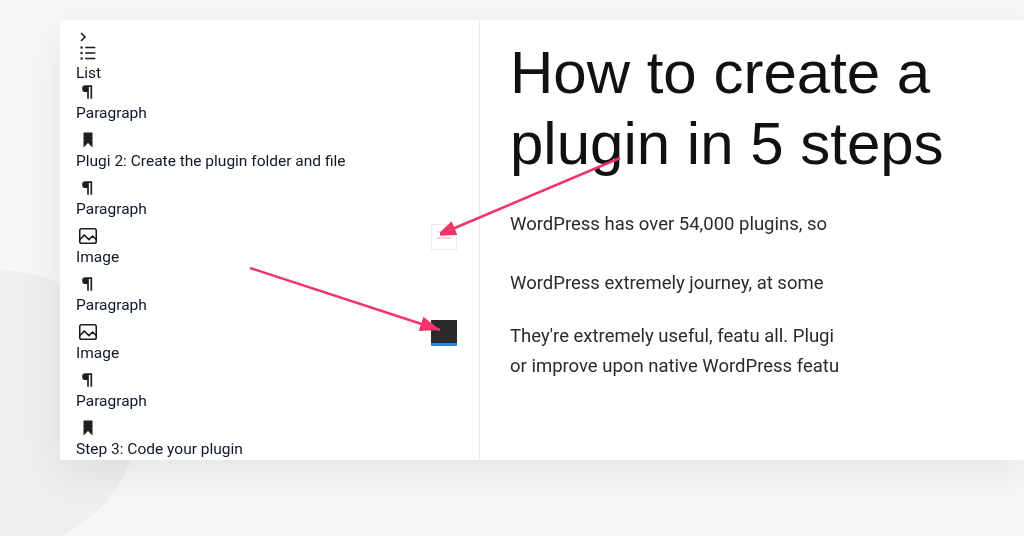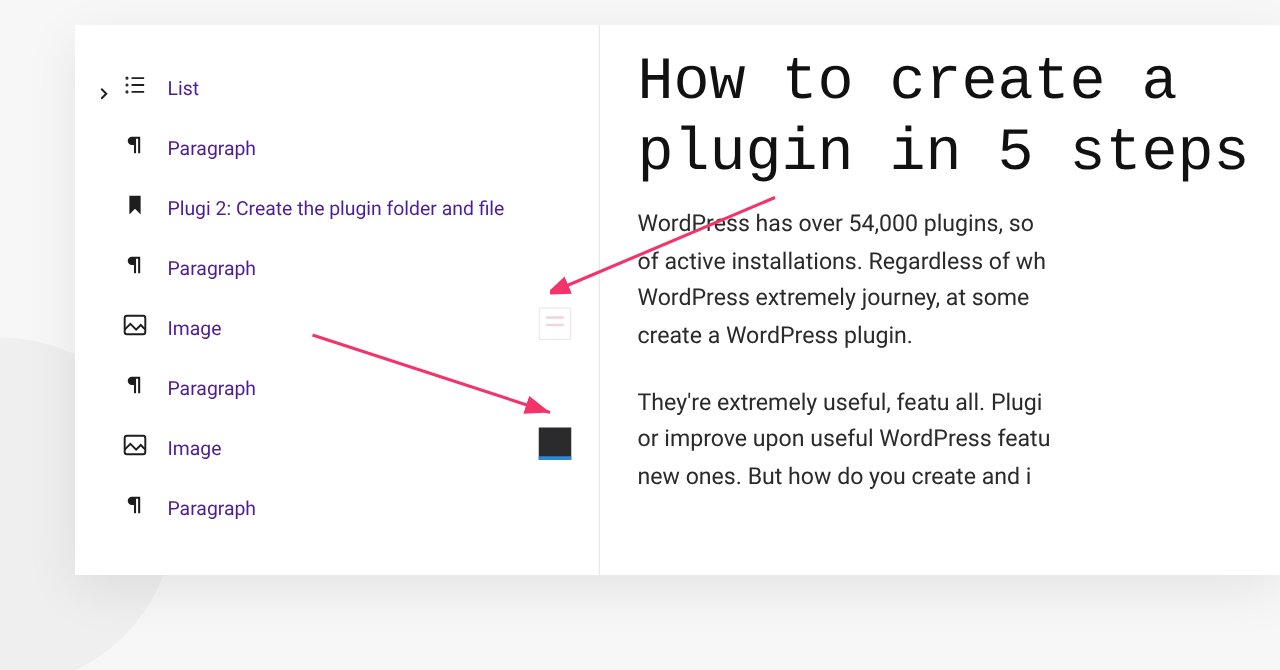--- a/index.html
+++ b/index.html
@@ -47,27 +47,28 @@
       padding: 12px 0;
       overflow: hidden;
     }
     .content {
       flex: 1;
       padding: 18px 0 0 30px;
       overflow: hidden;
     }
     .tree-item {
       display: flex;
-      align-items: flex-end;
+      align-items: flex-start;
       height: 48px;
       padding: 0 18px 0 16px;
       cursor: pointer;
       font-size: 15.5px;
-      color: #4c1d95;
+      color: #0f172a;
       position: relative;
+      flex-direction: column;
     }
     .chev {
       width: 14px;
       margin-right: 6px;
       display: inline-flex;
       justify-content: center;
     }
     .indent { width: 20px; display: inline-block; }
     .icon-box {
       width: 24px;
@@ -99,26 +100,26 @@
     .thumb-light::after { top: 12px; }
     .thumb-dark {
       background: #2b2b2d;
       border-bottom: 3px solid #2a88d8;
     }
     .arrow {
       position: absolute;
       pointer-events: none;
     }
     .title {
-      font-family: Liberation Mono, monospace;
-      font-size: 48px;
+      font-family: Liberation Sans, sans-serif;
+      font-size: 60px;
       font-weight: 400;
       color: #111;
       line-height: 1.18;
-      margin-bottom: 14px;
+      margin-bottom: 30px;
     }
     .body-text {
       font-size: 18.5px;
       line-height: 1.6;
       color: #2a2a2a;
       margin-bottom: 24px;
       white-space: nowrap;
     }
   </style>
 </head>
@@ -217,35 +218,42 @@
     <div class="tree-item">
       <span class="indent"></span>
       <span class="icon-box">
         <svg width="20" height="20" viewBox="0 0 24 24" fill="#1e1e1e">
             <path d="M13 4H9a4 4 0 0 0 0 8h2v8h2V6h2v14h2V4h-4z"></path>
           </svg>
       </span>
       <span>Paragraph</span>
     </div>
 
+    <div class="tree-item">
+      <span class="indent"></span>
+      <span class="icon-box">
+        <svg width="18" height="18" viewBox="0 0 24 24" fill="#1e1e1e">
+            <path d="M6 2 L18 2 L18 22 L12 16 L6 22 Z"></path>
+          </svg>
+      </span>
+      <span>Step 3: Code your plugin</span>
+    </div>
 
   </div>
 
   <div class="content">
     <h1 class="title">How to create a plugin in 5 steps</h1>
     <p class="body-text">
       <span>WordPress has over 54,000 plugins, so</span><br>
-      <span>of active installations. Regardless of wh</span><br>
+      <br>
       <span>WordPress extremely journey, at some</span><br>
-      <span>create a WordPress plugin.</span>
     </p>
     <p class="body-text">
       <span>They're extremely useful, featu all. Plugi</span><br>
-      <span>or improve upon useful WordPress featu</span><br>
-      <span>new ones. But how do you create and i</span>
+      <span>or improve upon native WordPress featu</span><br>
     </p>
   </div>
 
 </div>
 
 <svg class="arrow" style="left:440px; top:150px; width:190px; height:95px;">
   <defs>
       <marker id="ah1" markerWidth="10" markerHeight="10" refX="2" refY="3" orient="auto">
         <path d="M0,0 L0,6 L8,3 z" fill="#F3346B"></path>
       </marker>

